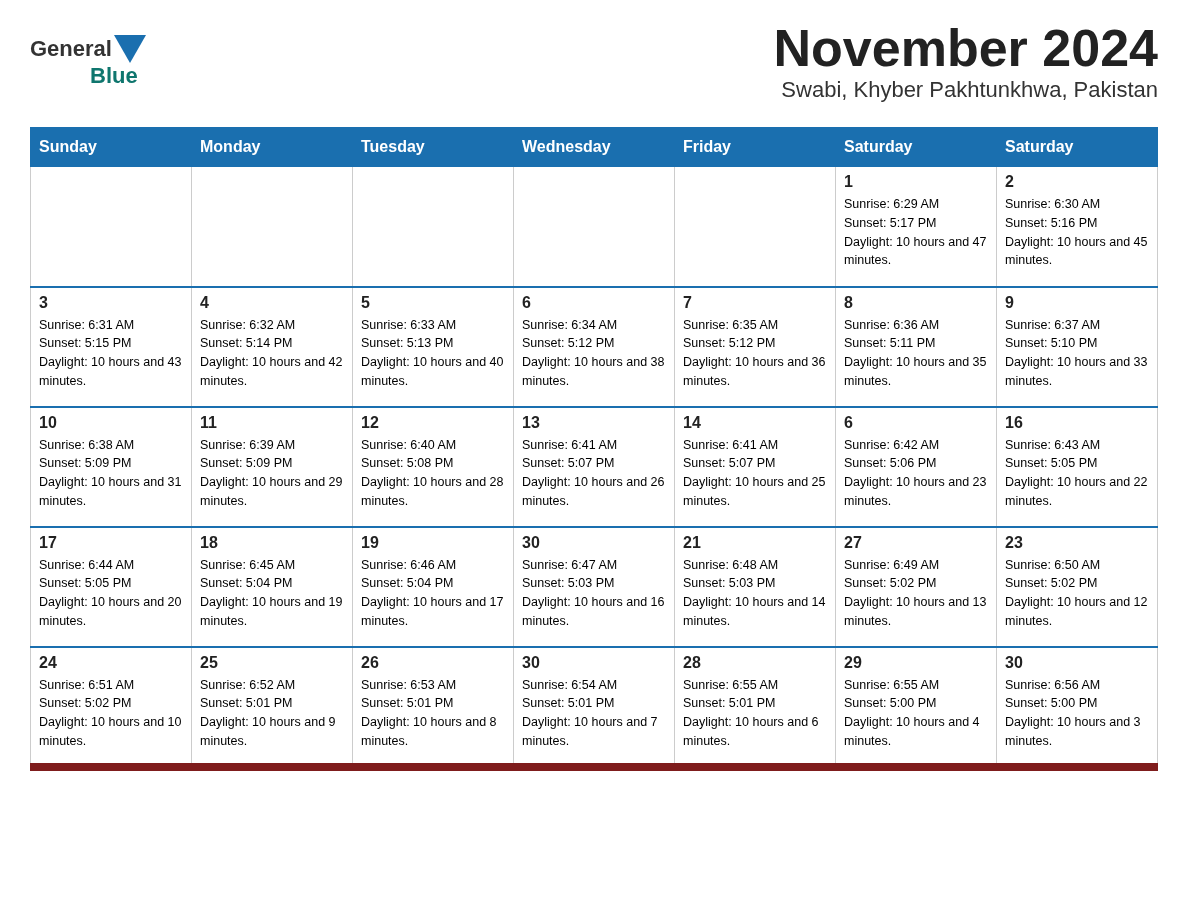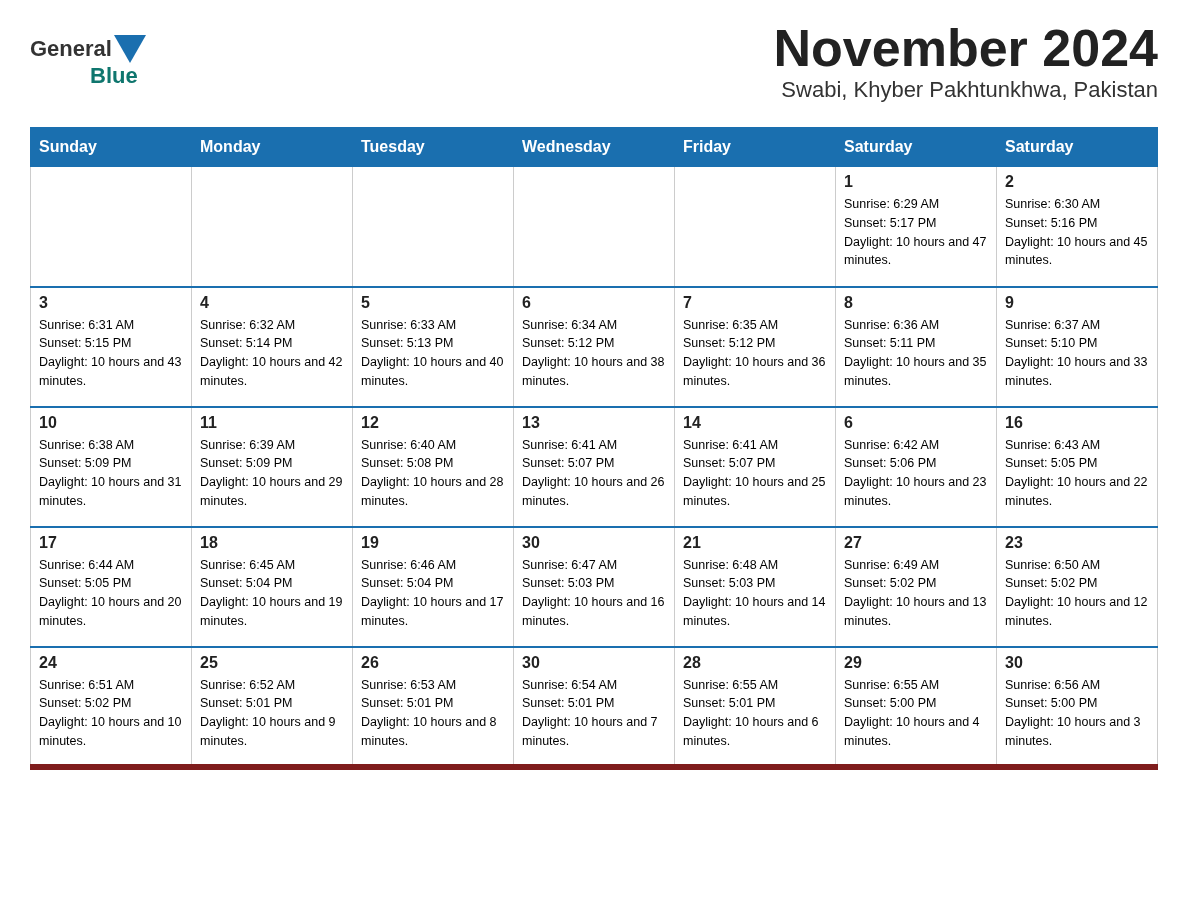--- a/index.html
+++ b/index.html
@@ -72,21 +72,21 @@
       vertical-align: top;
       padding: 6px 8px;
       border: 1px solid #ccc;
       width: calc(100% / 7);
       height: 120px;
       font-size: 13px;
       color: #333;
       border-bottom: 2px solid #1a6faf;
     }
     .calendar-table tr:last-child td {
-      border-bottom: 6px solid #7f1d1d;
+      border-bottom: 8px solid #7f1d1d;
     }
     .day-number {
       font-size: 16px;
       font-weight: bold;
       color: #222;
       display: block;
       margin-bottom: 4px;
     }
     .day-info {
       font-size: 12.5px;

